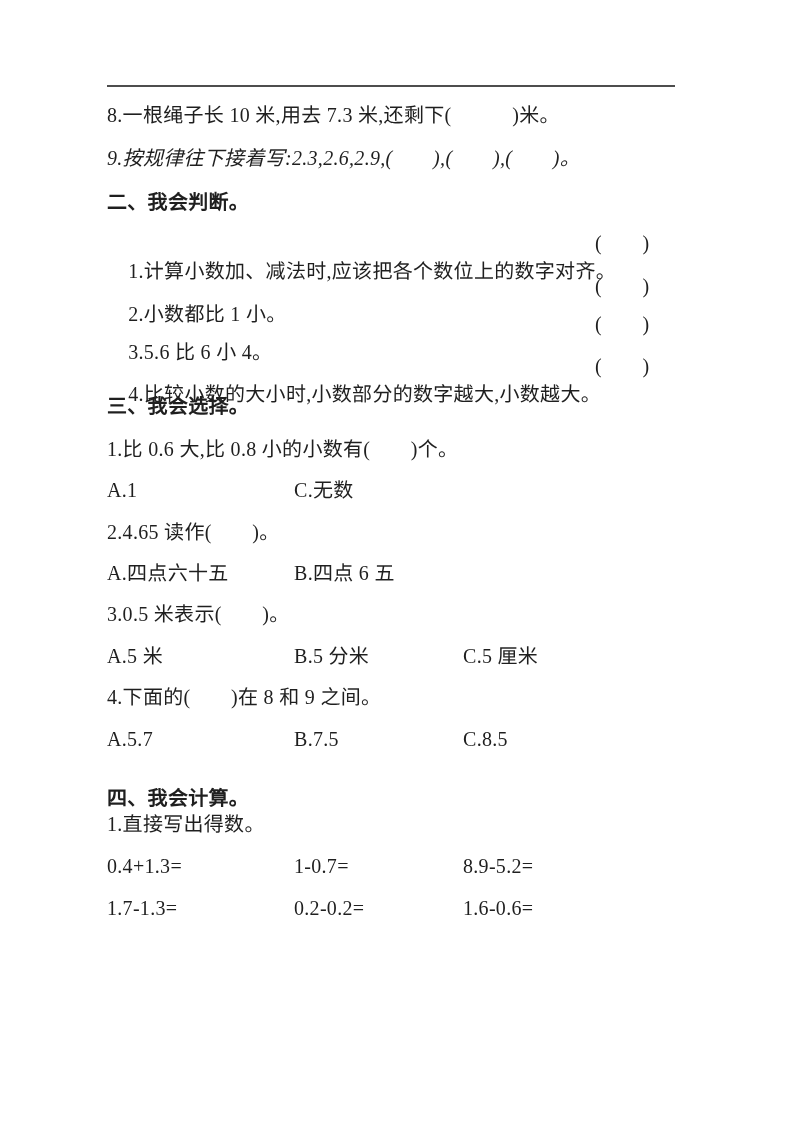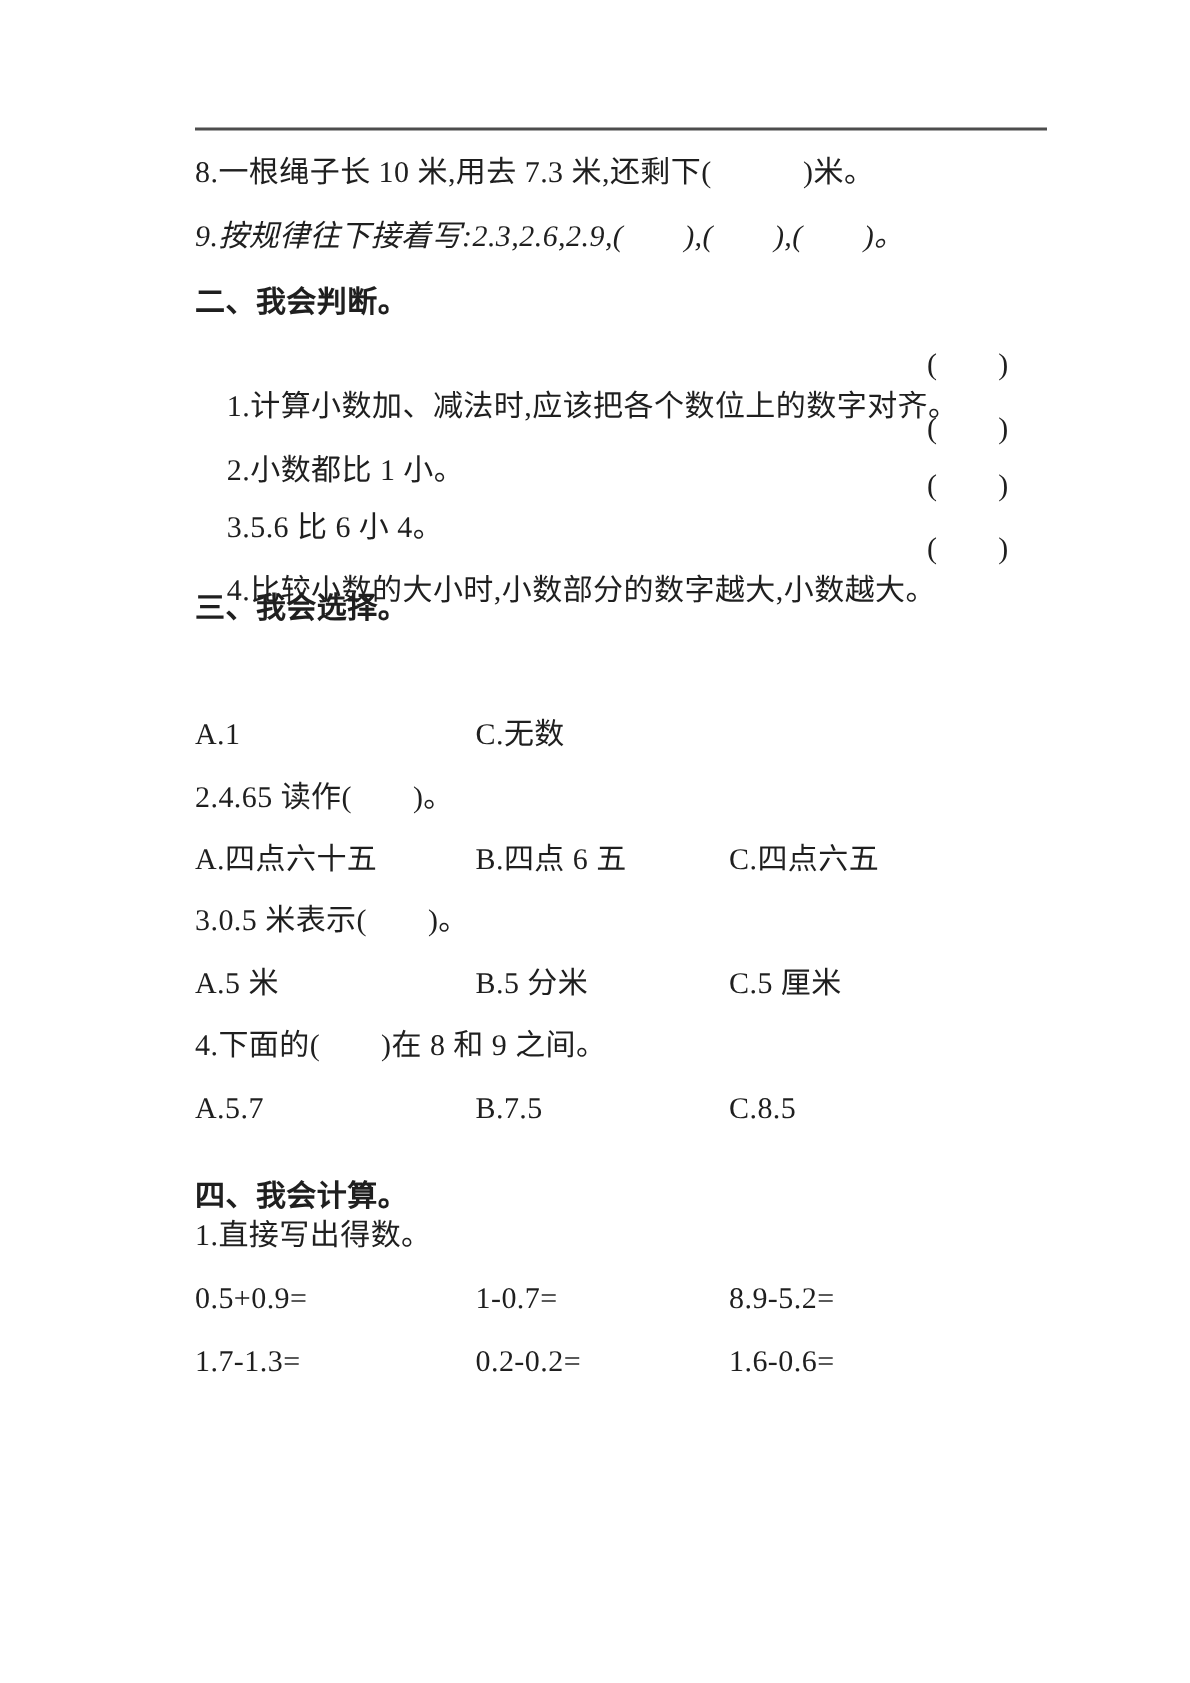--- a/index.html
+++ b/index.html
@@ -12,21 +12,20 @@
     height: 1122px;
     overflow: hidden;
     font-family: "Liberation Serif", "DejaVu Serif", serif;
     color: #1f1f1f;
   }
   .page {
     position: relative;
     width: 720px;
     height: 1122px;
     background: #ffffff;
-    margin-left: 23px;
   }
   .rule {
     position: absolute;
     left: 107px;
     top: 85px;
     width: 568px;
     height: 2px;
     background: #4d4d4d;
   }
   .row {
@@ -103,51 +102,51 @@
     <span class="stem">3.5.6 比 6 小 4。</span>
     <span class="bracket">(　　)</span>
   </div>
   <div class="row r-j4 judge-row">
     <span class="stem">4.比较小数的大小时,小数部分的数字越大,小数越大。</span>
     <span class="bracket">(　　)</span>
   </div>
 
   <div class="row r-ctitle section-title">三、我会选择。</div>
 
+  <div class="row r-c1">1.比 0.6 大,比 0.8 小的小数有(　　)个。</div>
   <div class="row r-c1o cols">
     <span>A.1</span>
     <span>C.无数</span>
   </div>
 
   <div class="row r-c2">2.4.65 读作(　　)。</div>
   <div class="row r-c2o cols">
     <span>A.四点六十五</span>
     <span>B.四点 6 五</span>
-    <span>C.四点六五</span>
   </div>
 
   <div class="row r-c3">3.0.5 米表示(　　)。</div>
   <div class="row r-c3o cols">
     <span>A.5 米</span>
     <span>B.5 分米</span>
     <span>C.5 厘米</span>
   </div>
 
   <div class="row r-c4">4.下面的(　　)在 8 和 9 之间。</div>
   <div class="row r-c4o cols">
     <span>A.5.7</span>
     <span>B.7.5</span>
     <span>C.8.5</span>
   </div>
 
   <div class="row r-calct section-title">四、我会计算。</div>
   <div class="row r-calcs">1.直接写出得数。</div>
 
   <div class="row r-calc1 cols">
-    <span>0.5+0.9=</span>
+    <span>0.4+1.3=</span>
     <span>1-0.7=</span>
     <span>8.9-5.2=</span>
   </div>
   <div class="row r-calc2 cols">
     <span>1.7-1.3=</span>
     <span>0.2-0.2=</span>
     <span>1.6-0.6=</span>
   </div>
 
 </div>

